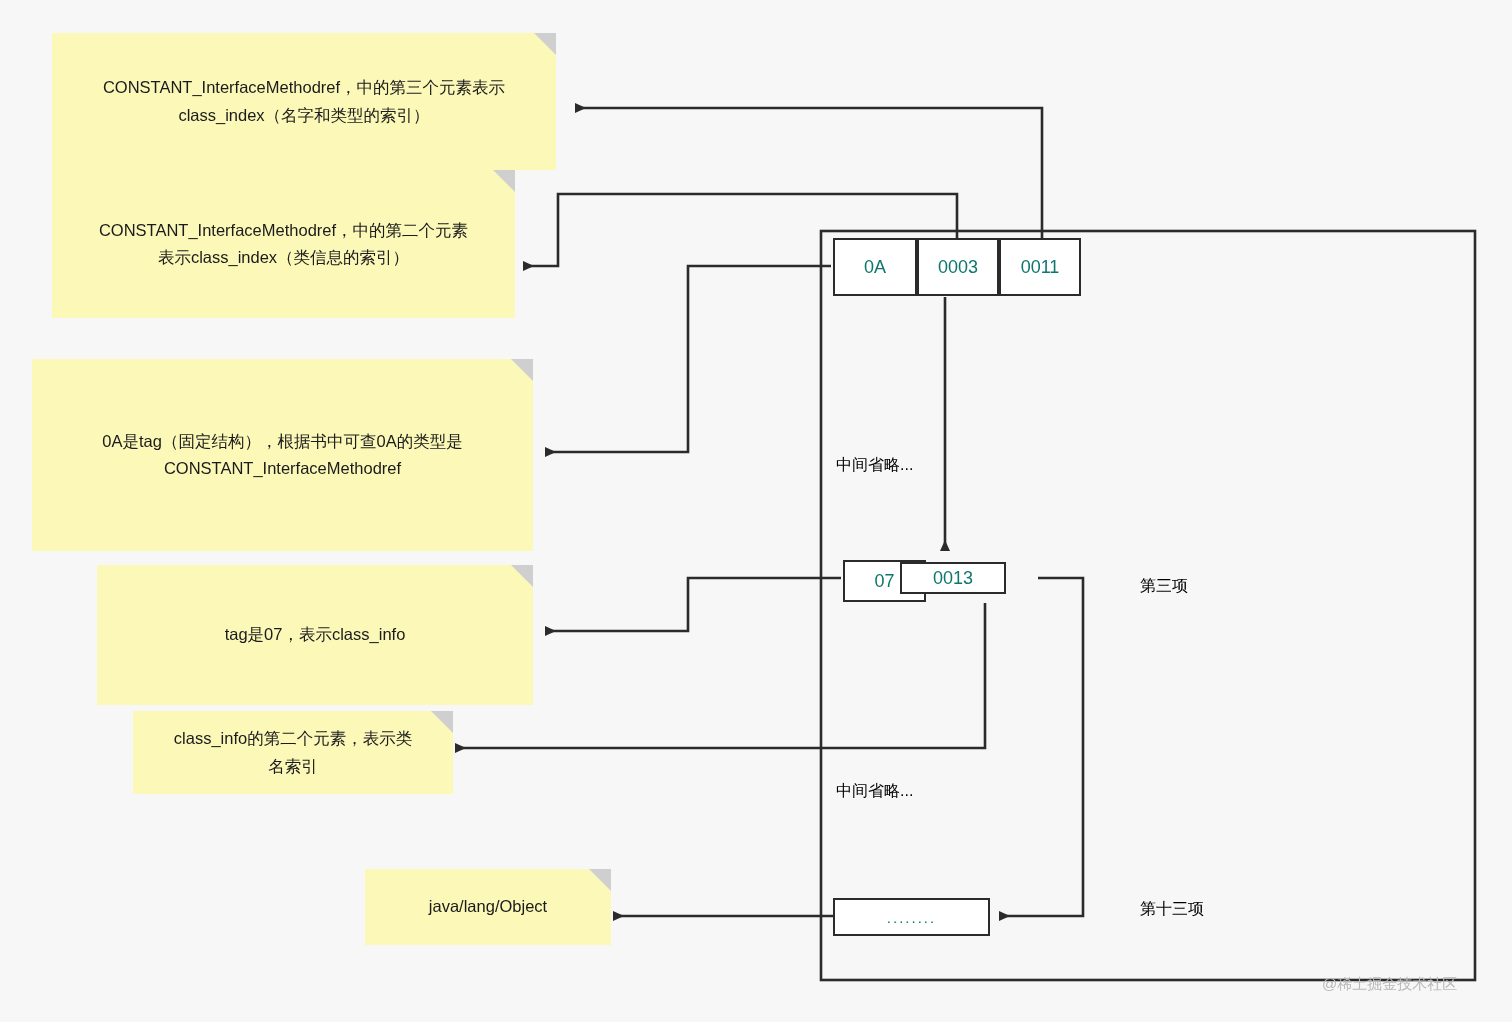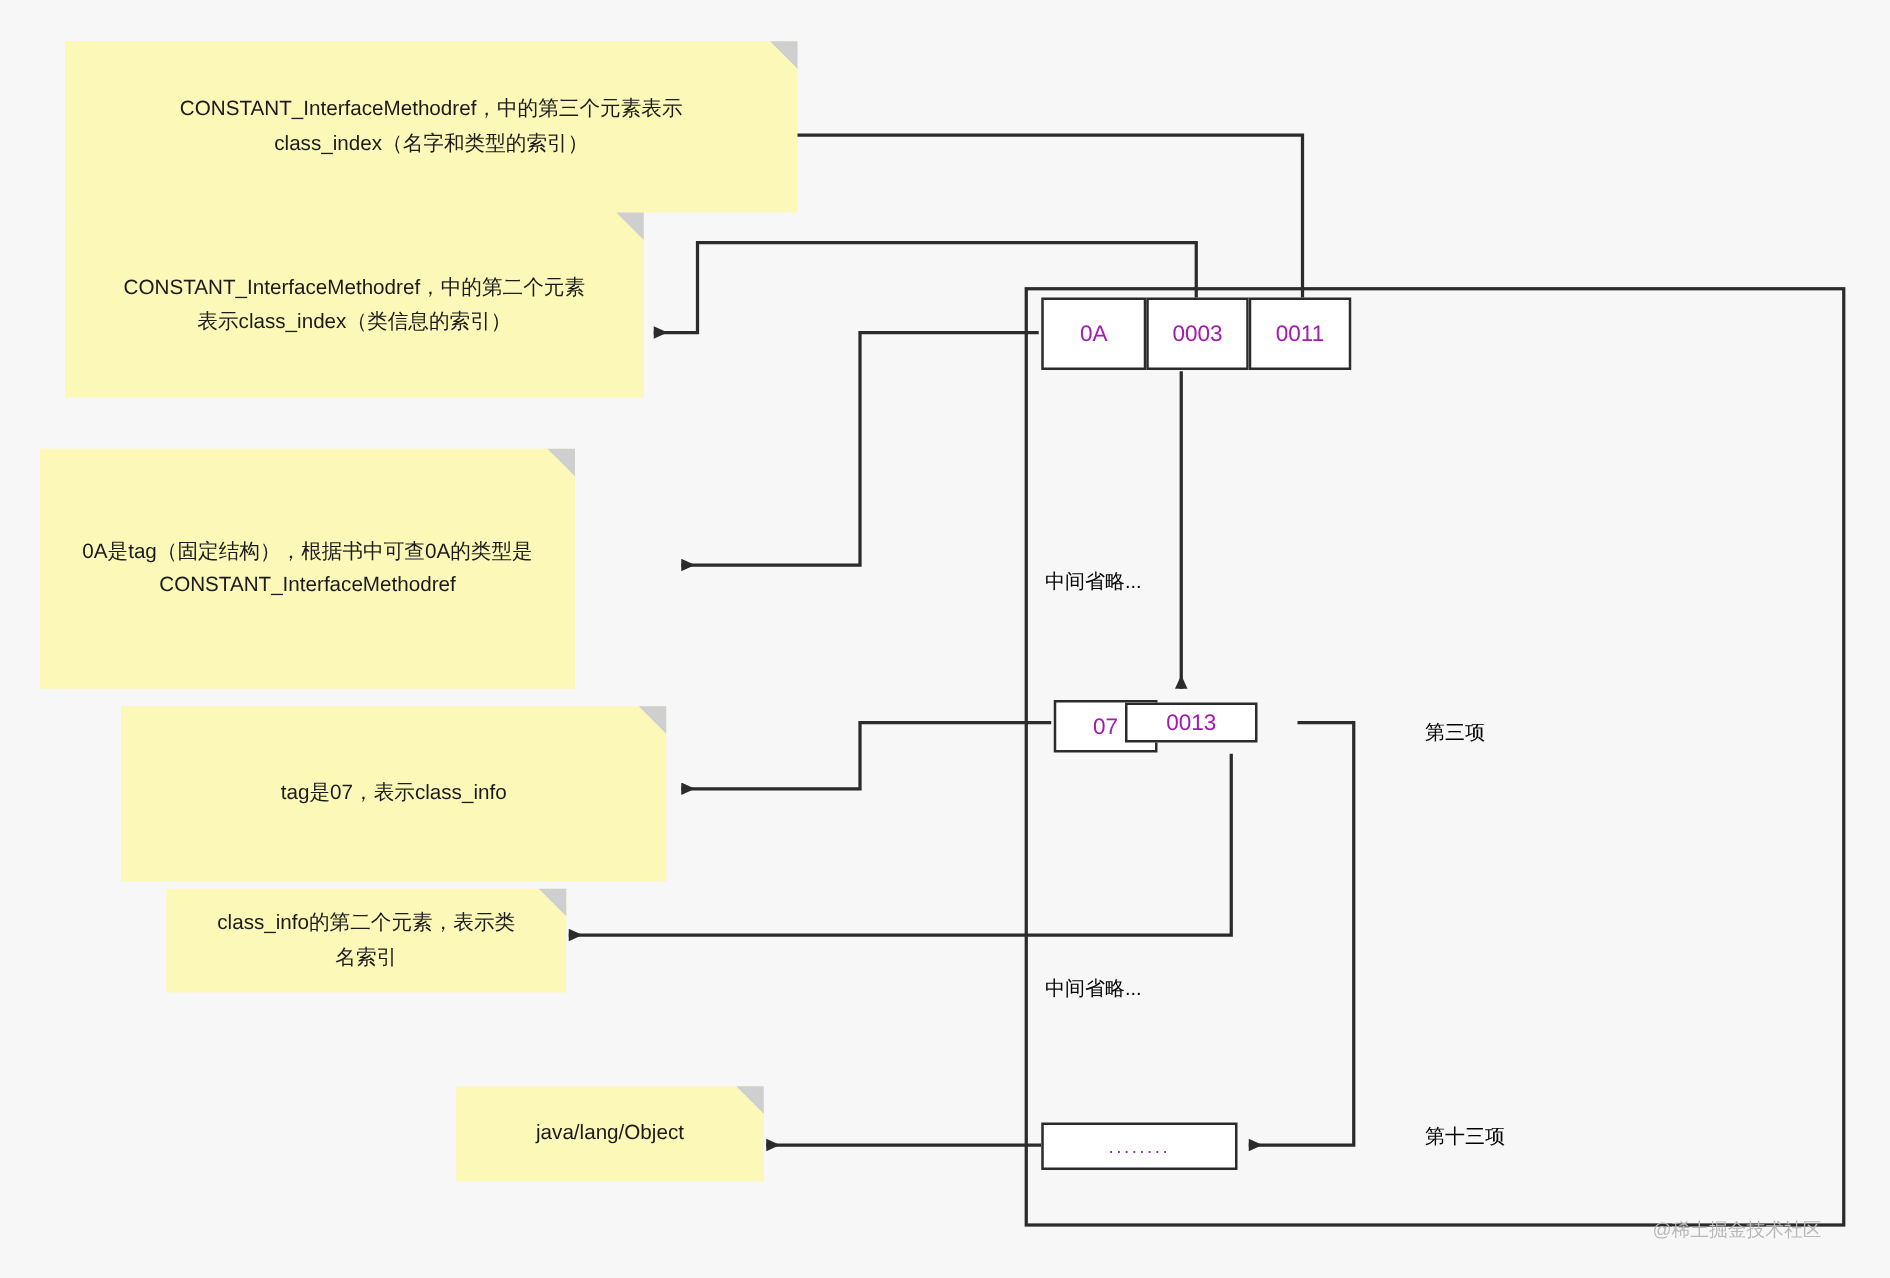--- a/index.html
+++ b/index.html
@@ -55,21 +55,21 @@
   
   .cell {
     position: absolute;
     box-sizing: border-box;
     background: #ffffff;
     border: 2.5px solid #2b2b2b;
     display: flex;
     align-items: center;
     justify-content: center;
     font-size: 18px;
-    color: #a21caf;
+    color: #0f766e;
     text-align: right;
   }
   .cell.dots {
     letter-spacing: 2px;
     font-size: 15px;
   }
   
   .lbl {
     position: absolute;
     font-size: 16px;
@@ -114,33 +114,33 @@
 
       <path d="M985,603 L985,748 L455,748" marker-end="url(#arrowL)"></path>
 
       <path d="M1038,578 L1083,578 L1083,916 L999,916" marker-end="url(#arrowL)"></path>
 
       <path d="M833,916 L613,916" marker-end="url(#arrowL)"></path>
 
     </g>
   </svg>
 
-  <div class="note" style="left:52px; top:33px; width:586px; height:137px;text-align:center;">
+  <div class="note" style="left:52px; top:33px; width:504px; height:137px;text-align:center;">
     <span class="fold"></span>
     <span class="note-text">CONSTANT_InterfaceMethodref，中的第三个元素表示
 class_index（名字和类型的索引）</span>
   </div>
 
   <div class="note" style="left:52px; top:170px; width:463px; height:148px;">
     <span class="fold"></span>
     <span class="note-text">CONSTANT_InterfaceMethodref，中的第二个元素
 表示class_index（类信息的索引）</span>
   </div>
 
-  <div class="note" style="left:32px; top:359px; width:428px; height:192px;">
+  <div class="note" style="left:32px; top:359px; width:501px; height:192px;">
     <span class="fold"></span>
     <span class="note-text">0A是tag（固定结构），根据书中可查0A的类型是
 CONSTANT_InterfaceMethodref</span>
   </div>
 
   <div class="note" style="left:97px; top:565px; width:436px; height:140px;">
     <span class="fold"></span>
     <span class="note-text">tag是07，表示class_info</span>
   </div>
 

